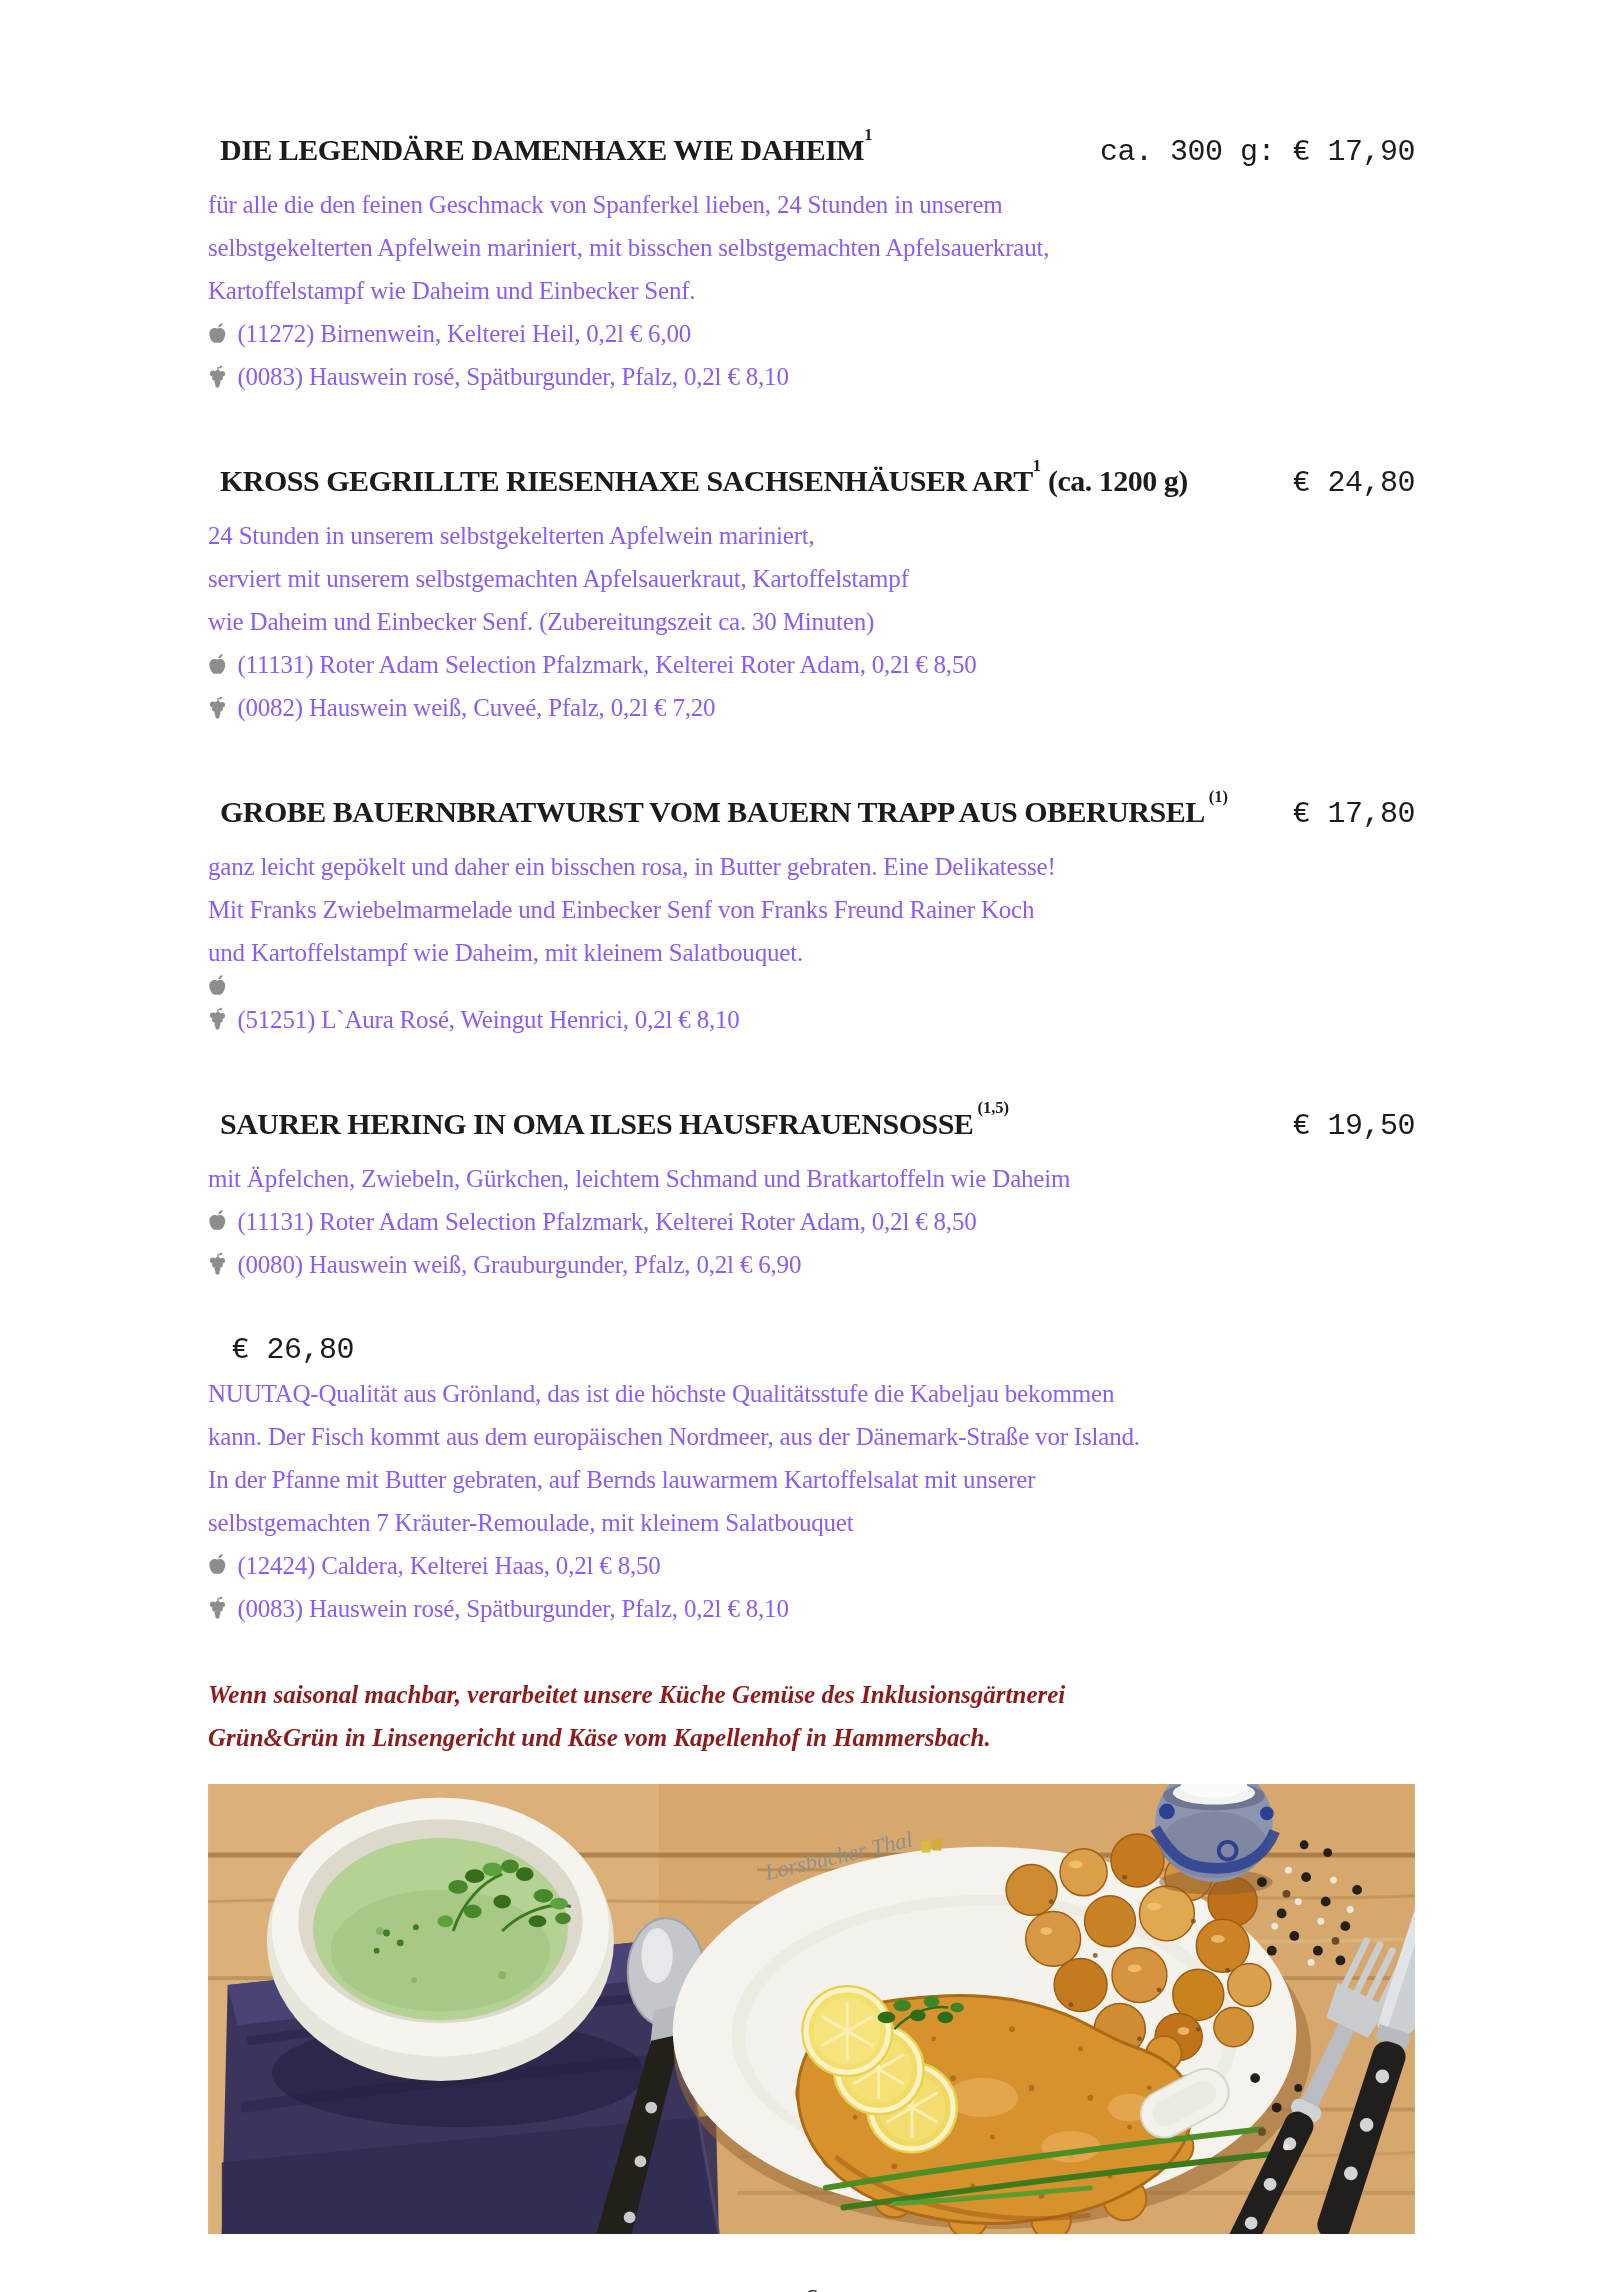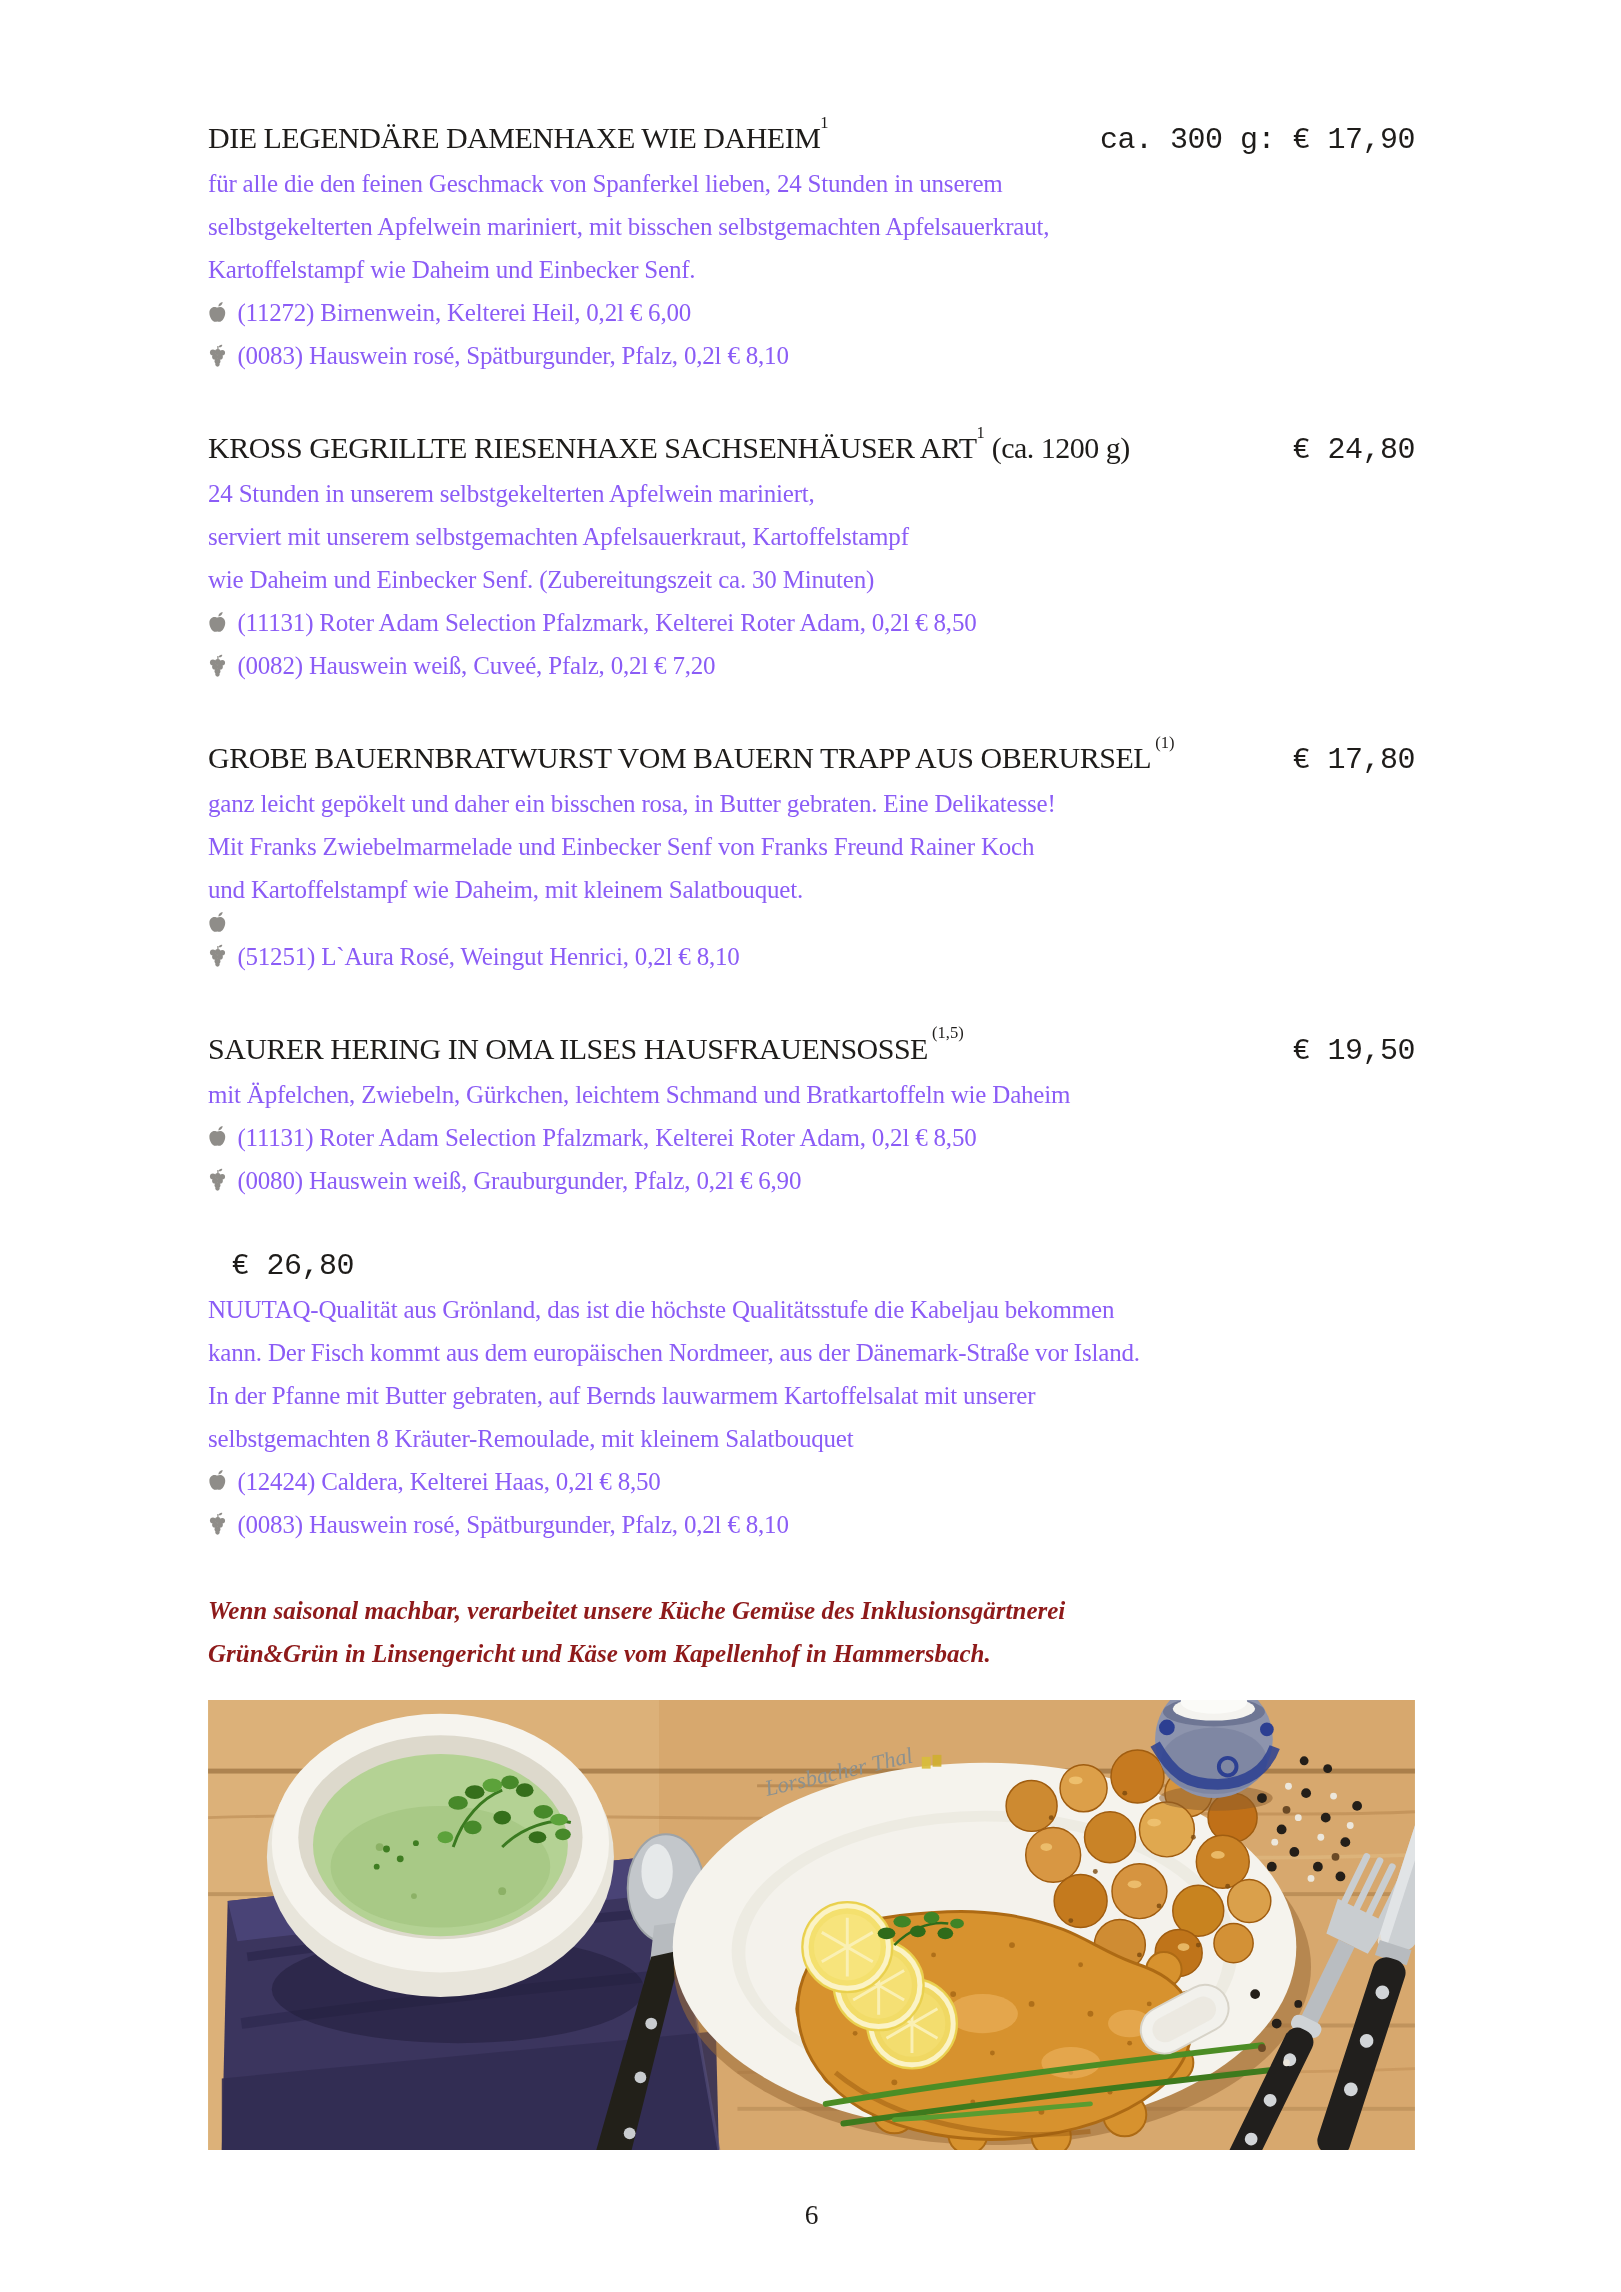--- a/index.html
+++ b/index.html
@@ -3,21 +3,21 @@
 <meta charset="utf-8">
 <style>
   html,body{margin:0;padding:0;background:#ffffff;}
   .page{
     position:relative;width:1621px;height:2293px;background:#ffffff;overflow:hidden;
     font-family:"Liberation Serif","DejaVu Serif",serif;color:#1e1c1a;
   }
   .content{position:absolute;left:208px;top:110px;width:1207px;}
   .menu-item{margin-bottom:43px;}
   .item-head{display:flex;justify-content:space-between;align-items:baseline;line-height:43px;}
-  .item-title{margin:0;font-size:30px;font-weight:400;letter-spacing:-0.5px;color:#1e1c1a;}
+  .item-title{margin:12px;font-size:30px;font-weight:700;letter-spacing:-0.5px;color:#1e1c1a;}
   .item-sup{font-size:0.55em;position:relative;top:-0.55em;letter-spacing:0;}
   .item-suffix{letter-spacing:-0.5px;}
   .item-price{font-size:30px;white-space:nowrap;padding-left:23.5px;letter-spacing:-0.5px;font-family:Liberation Mono, monospace;}
   .desc-line{font-size:25px;line-height:43px;letter-spacing:-0.2px;color:#8b5cf6;}
   .pairing{display:flex;align-items:center;gap:10.8px;font-size:25px;line-height:43px;letter-spacing:-0.2px;color:#8b5cf6;}
   .pair-icon{display:inline-flex;flex:0 0 auto;}
   .pair-icon svg{display:block;}
   .notice{margin-top:2px;font-size:25px;font-weight:700;line-height:43px;color:#8e1a1a;font-style:italic;}
   .photo{margin-top:25.5px;width:1207px;height:450px;}
   .photo svg{display:block;width:1207px;height:450px;}
@@ -176,21 +176,21 @@
   </section>
 
   <section class="menu-item">
     <div class="item-head">
       <div class="item-price">€ 26,80</div>
     </div>
     <div class="item-desc">
             <div class="desc-line">NUUTAQ-Qualität aus Grönland, das ist die höchste Qualitätsstufe die Kabeljau bekommen</div>
             <div class="desc-line">kann. Der Fisch kommt aus dem europäischen Nordmeer, aus der Dänemark-Straße vor Island.</div>
             <div class="desc-line">In der Pfanne mit Butter gebraten, auf Bernds lauwarmem Kartoffelsalat mit unserer</div>
-            <div class="desc-line">selbstgemachten 8 Kräuter-Remoulade, mit kleinem Salatbouquet</div>
+            <div class="desc-line">selbstgemachten 7 Kräuter-Remoulade, mit kleinem Salatbouquet</div>
           </div>
     <div class="pairing">
       <span class="pair-icon">
         <svg width="18.6" height="23.5" viewBox="0 0 19 24" fill="#8f8d89" xmlns="http://www.w3.org/2000/svg">
           <path d="M10.6 5.6 C10.6 3.2 12.4 1.2 15 1 C14.8 3.4 13.1 5.2 10.6 5.6 Z"></path>
           <path d="M9.5 6.6 C8.7 6.6 7.9 6.1 6.7 6.1 C3.6 6.1 1.4 8.6 1.4 12 C1.4 16.6 4.5 21.3 7.4 21.3 C8.2 21.3 8.8 20.9 9.5 20.9 C10.2 20.9 10.8 21.3 11.6 21.3 C14.5 21.3 17.6 16.6 17.6 12 C17.6 8.6 15.4 6.1 12.3 6.1 C11.1 6.1 10.3 6.6 9.5 6.6 Z"></path>
         </svg>
       </span>
       <span>(12424) Caldera, Kelterei Haas, 0,2l € 8,50</span>
     </div>

